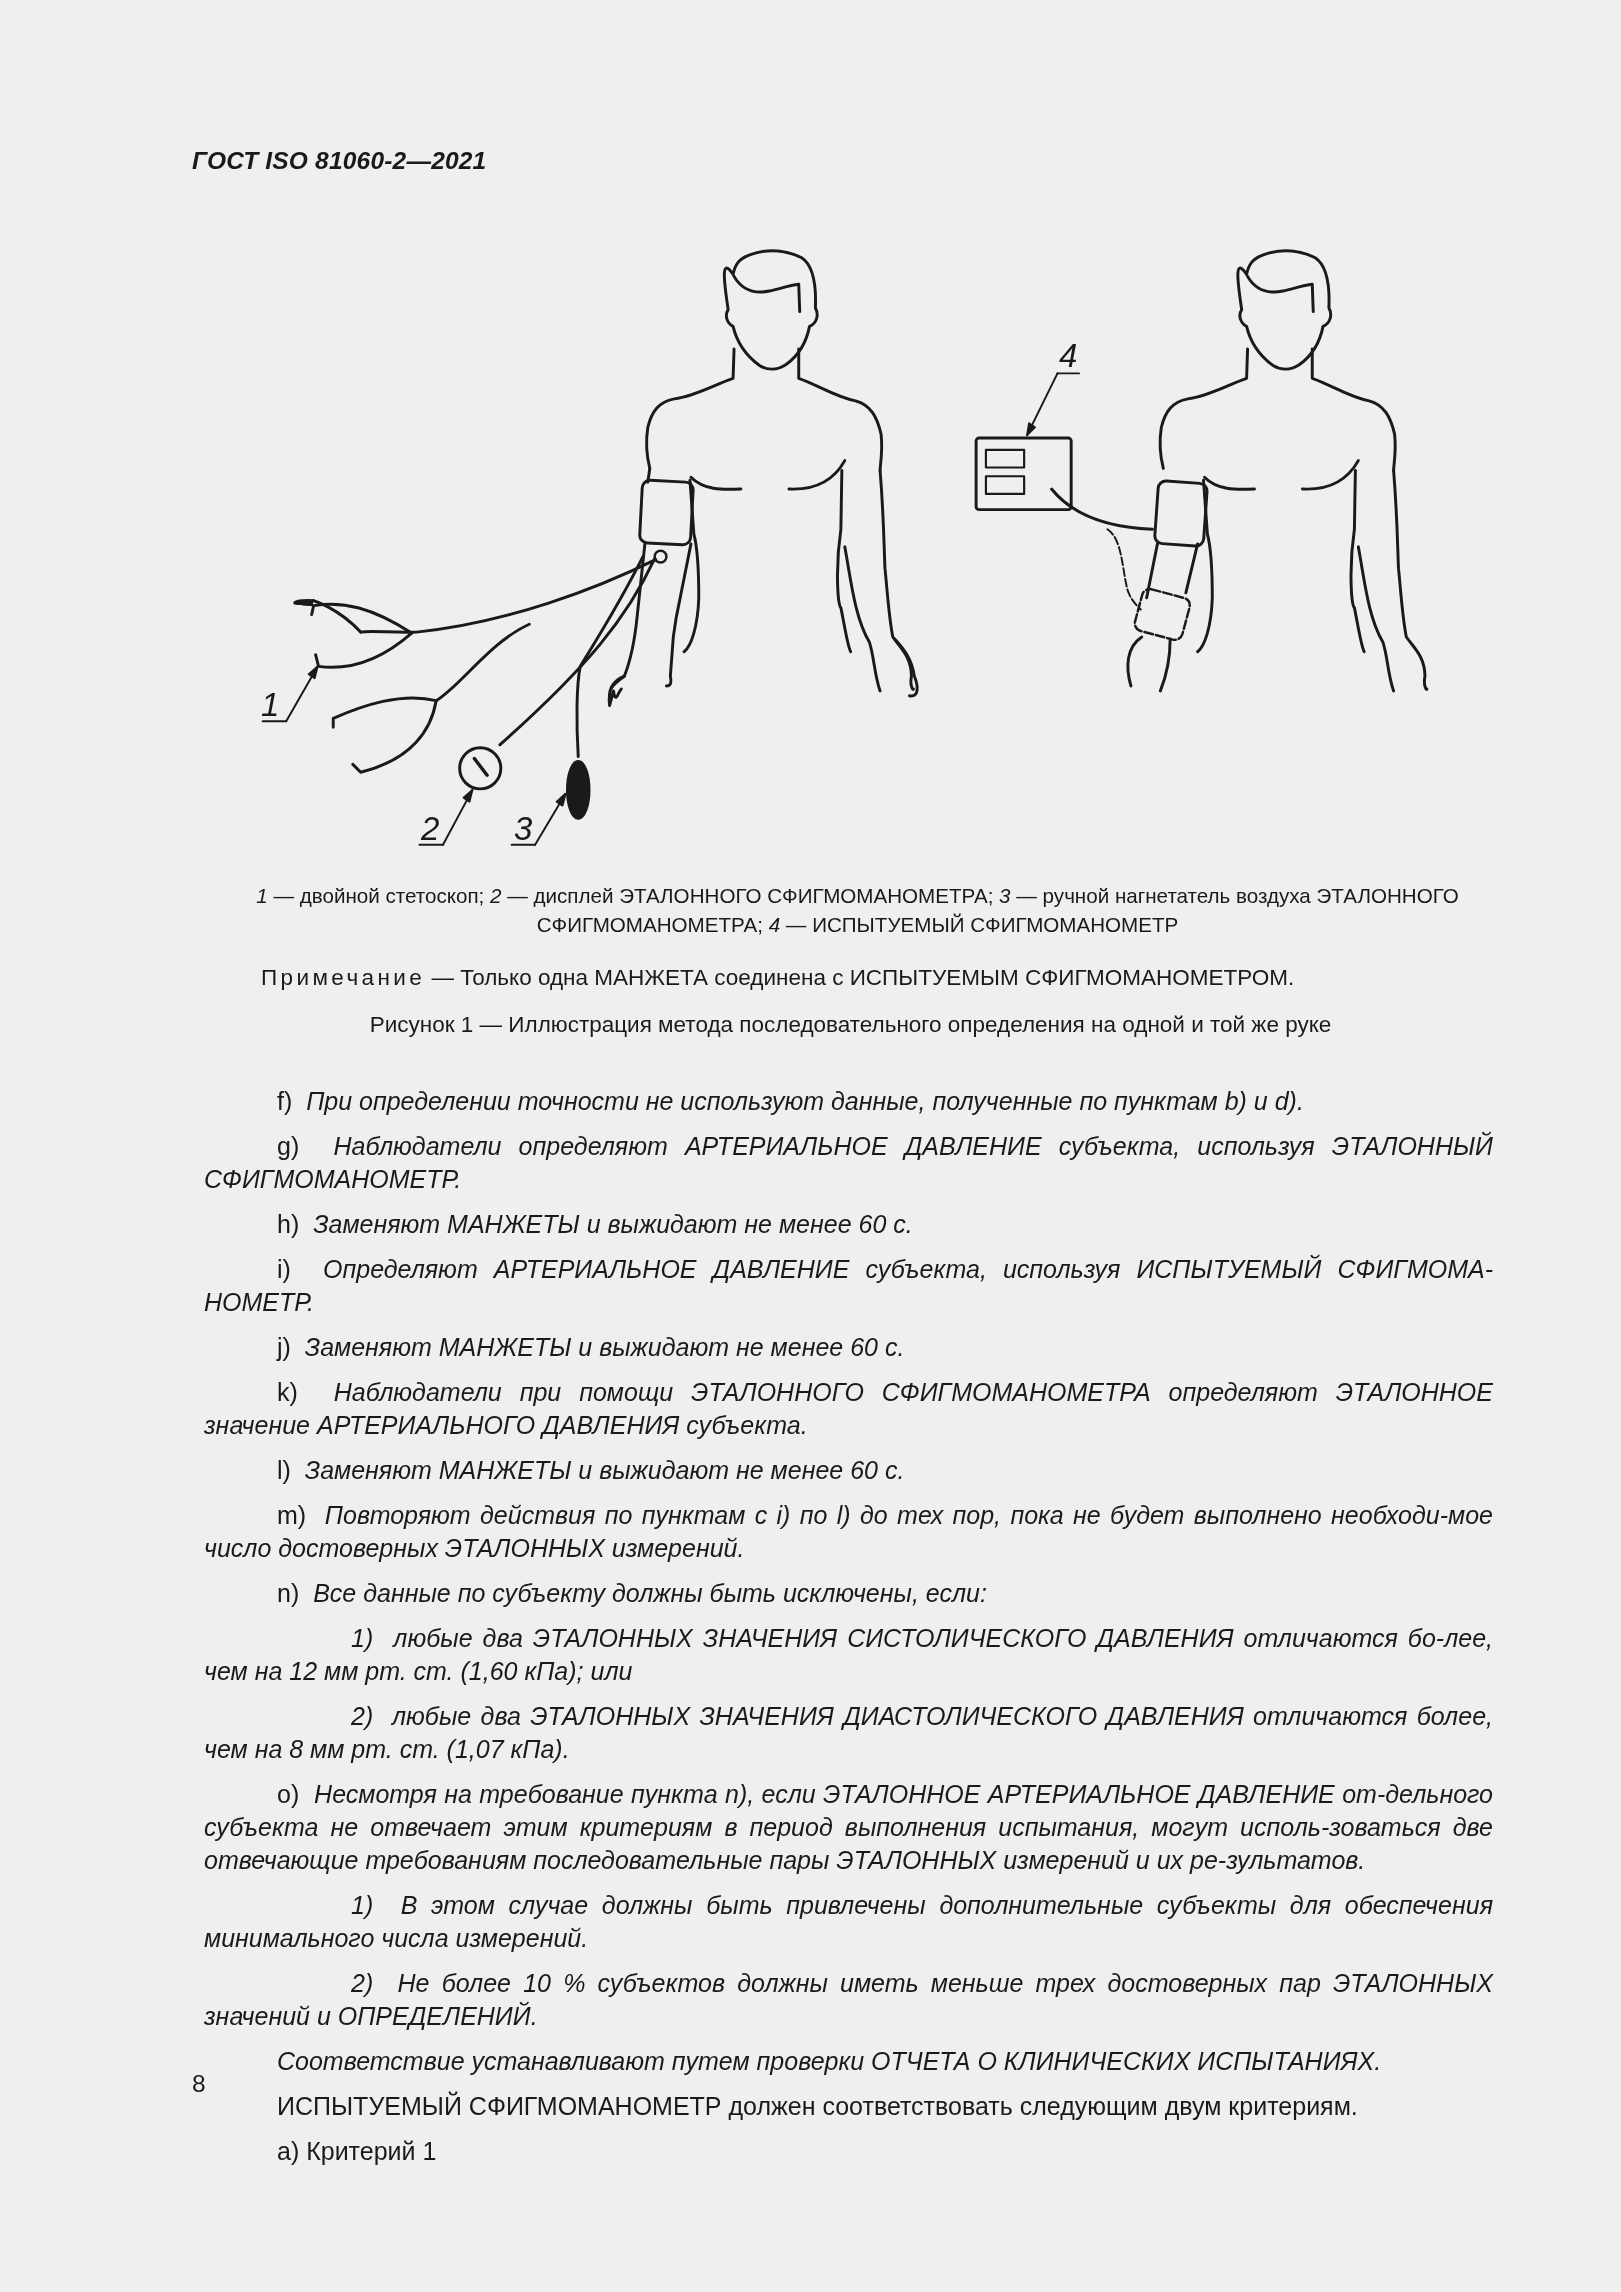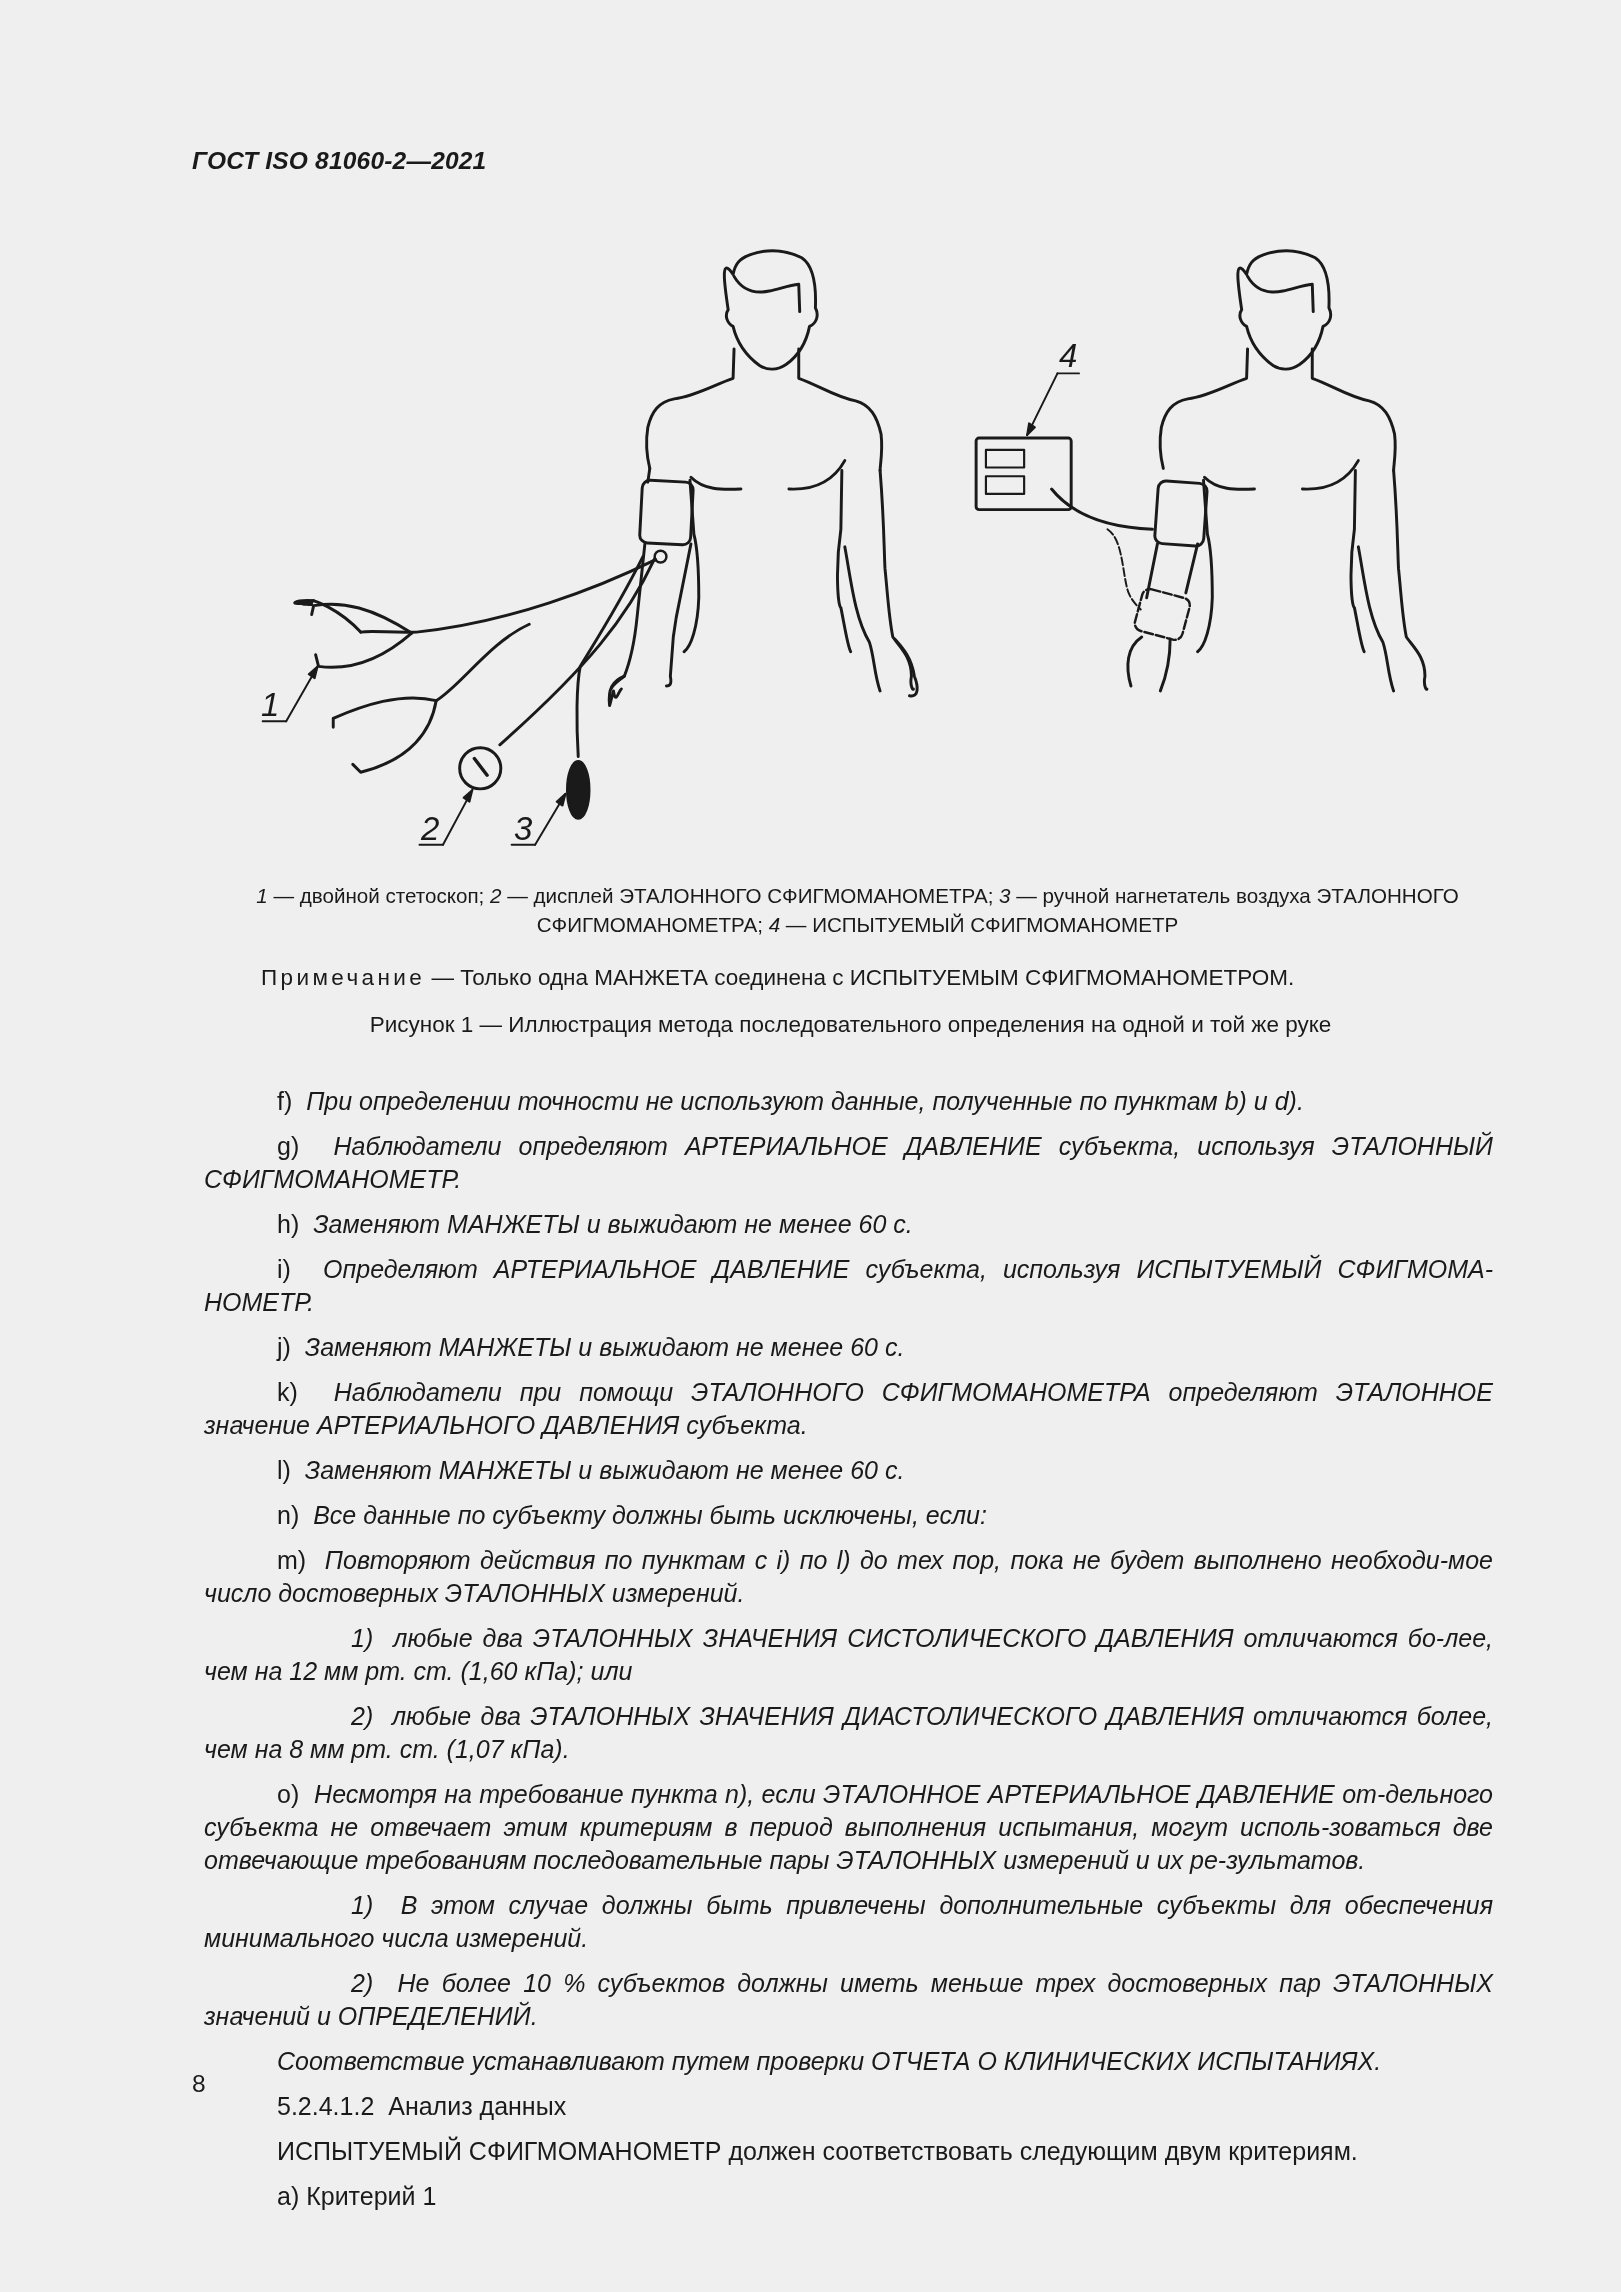--- a/index.html
+++ b/index.html
@@ -170,27 +170,26 @@
 <div class="caption">Рисунок 1 — Иллюстрация метода последовательного определения на одной и той же руке</div>
 
 <div class="body-text">
   <p class="ind1 it"><span class="lbl">f)</span>&nbsp; <span>При определении точности не используют данные, полученные по пунктам b) и d).</span></p>
   <p class="ind1 it"><span class="lbl">g)</span>&nbsp; <span>Наблюдатели определяют АРТЕРИАЛЬНОЕ ДАВЛЕНИЕ субъекта, используя ЭТАЛОННЫЙ СФИГМОМАНОМЕТР.</span></p>
   <p class="ind1 it"><span class="lbl">h)</span>&nbsp; <span>Заменяют МАНЖЕТЫ и выжидают не менее 60 с.</span></p>
   <p class="ind1 it"><span class="lbl">i)</span>&nbsp; <span>Определяют АРТЕРИАЛЬНОЕ ДАВЛЕНИЕ субъекта, используя ИСПЫТУЕМЫЙ СФИГМОМА-НОМЕТР.</span></p>
   <p class="ind1 it"><span class="lbl">j)</span>&nbsp; <span>Заменяют МАНЖЕТЫ и выжидают не менее 60 с.</span></p>
   <p class="ind1 it"><span class="lbl">k)</span>&nbsp; <span>Наблюдатели при помощи ЭТАЛОННОГО СФИГМОМАНОМЕТРА определяют ЭТАЛОННОЕ значение АРТЕРИАЛЬНОГО ДАВЛЕНИЯ субъекта.</span></p>
   <p class="ind1 it"><span class="lbl">l)</span>&nbsp; <span>Заменяют МАНЖЕТЫ и выжидают не менее 60 с.</span></p>
+  <p class="ind1 it"><span class="lbl">m)</span>&nbsp; <span>Повторяют действия по пунктам с i) по l) до тех пор, пока не будет выполнено необходи-мое число достоверных ЭТАЛОННЫХ измерений.</span></p>
   <p class="ind1 it"><span class="lbl">n)</span>&nbsp; <span>Все данные по субъекту должны быть исключены, если:</span></p>
-  <p class="ind1 it"><span class="lbl">m)</span>&nbsp; <span>Повторяют действия по пунктам с i) по l) до тех пор, пока не будет выполнено необходи-мое число достоверных ЭТАЛОННЫХ измерений.</span></p>
   <p class="ind2 it"><span>1)</span>&nbsp; <span>любые два ЭТАЛОННЫХ ЗНАЧЕНИЯ СИСТОЛИЧЕСКОГО ДАВЛЕНИЯ отличаются бо-лее, чем на 12 мм рт. ст. (1,60 кПа); или</span></p>
   <p class="ind2 it"><span>2)</span>&nbsp; <span>любые два ЭТАЛОННЫХ ЗНАЧЕНИЯ ДИАСТОЛИЧЕСКОГО ДАВЛЕНИЯ отличаются более, чем на 8 мм рт. ст. (1,07 кПа).</span></p>
   <p class="ind1 it"><span class="lbl">o)</span>&nbsp; <span>Несмотря на требование пункта n), если ЭТАЛОННОЕ АРТЕРИАЛЬНОЕ ДАВЛЕНИЕ от-дельного субъекта не отвечает этим критериям в период выполнения испытания, могут исполь-зоваться две отвечающие требованиям последовательные пары ЭТАЛОННЫХ измерений и их ре-зультатов.</span></p>
   <p class="ind2 it"><span>1)</span>&nbsp; <span>В этом случае должны быть привлечены дополнительные субъекты для обеспечения минимального числа измерений.</span></p>
   <p class="ind2 it"><span>2)</span>&nbsp; <span>Не более 10 % субъектов должны иметь меньше трех достоверных пар ЭТАЛОННЫХ значений и ОПРЕДЕЛЕНИЙ.</span></p>
   <p class="ind1 it">Соответствие устанавливают путем проверки ОТЧЕТА О КЛИНИЧЕСКИХ ИСПЫТАНИЯХ.</p>
-  <p class="ind1"><span>5.2.4.1.2</span>&nbsp; <span>Анализ данных</span></p>
   <p class="ind1">ИСПЫТУЕМЫЙ СФИГМОМАНОМЕТР должен соответствовать следующим двум критериям.</p>
   <p class="ind1">а)  Критерий 1</p>
 </div>
 
 <div class="page-number">8</div>
 
 
 </body></html>

